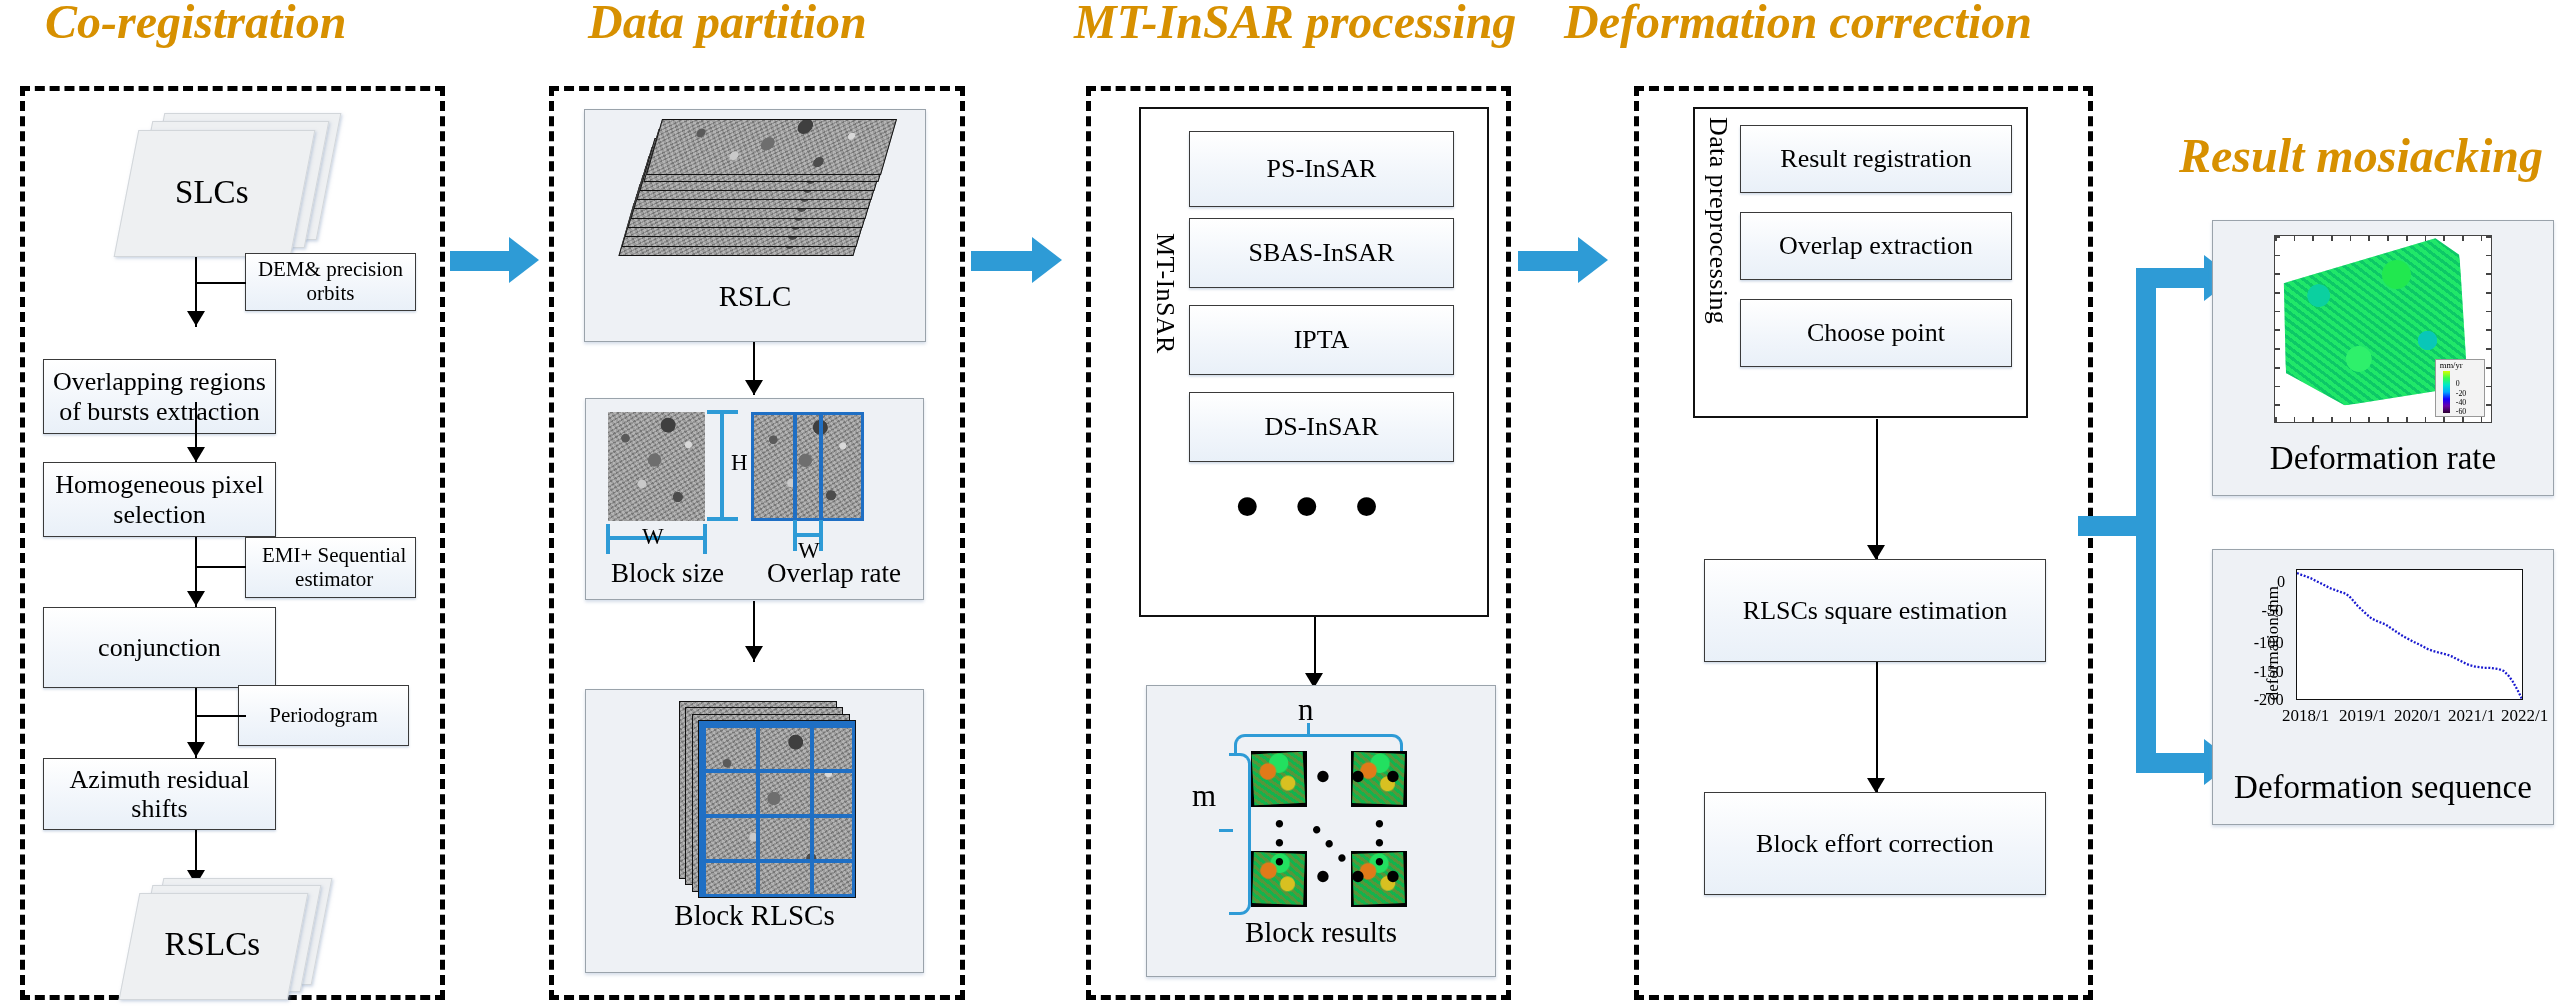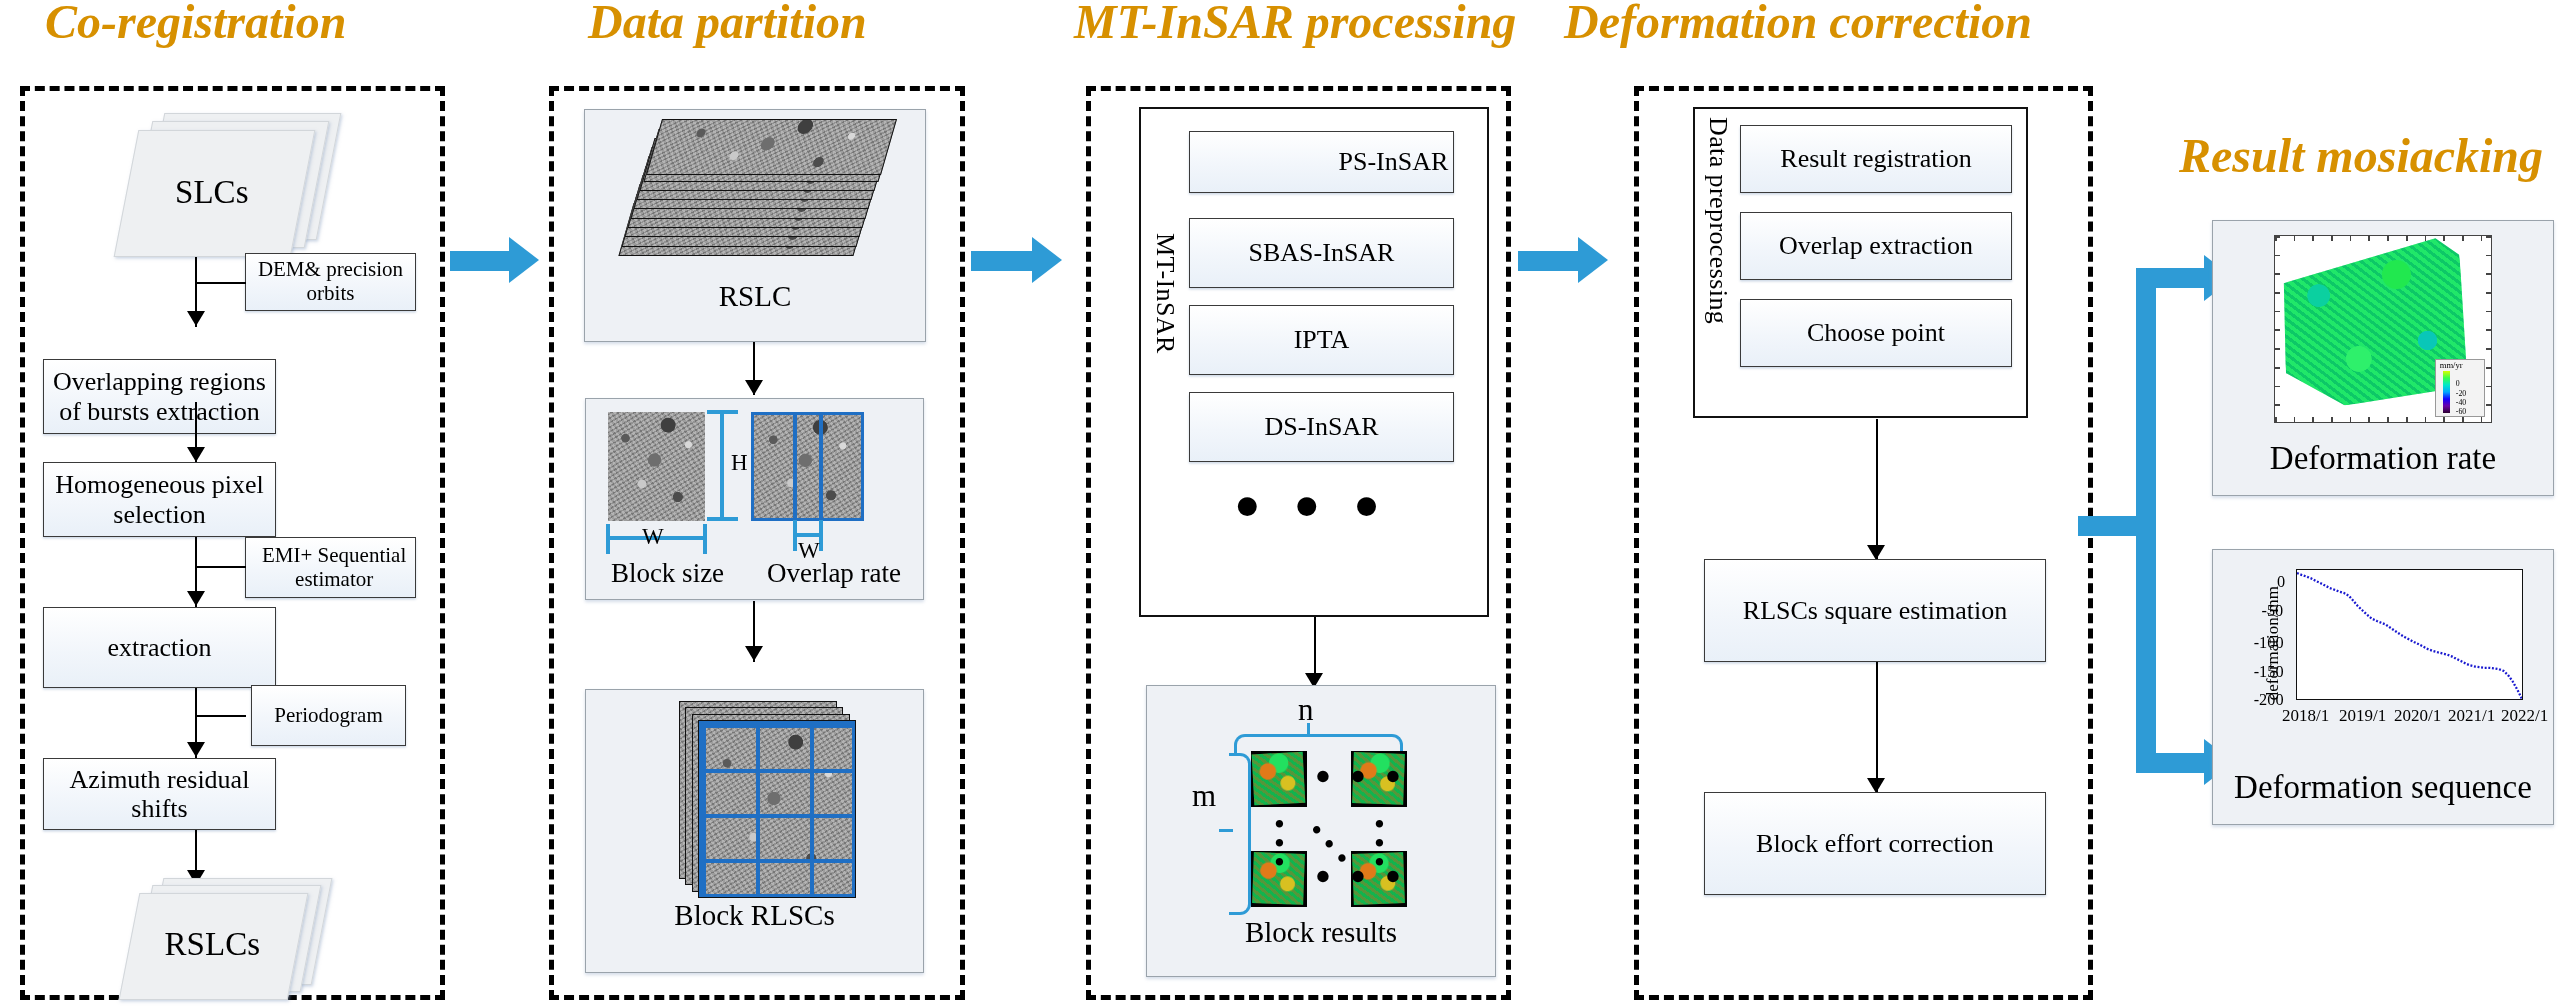--- a/index.html
+++ b/index.html
@@ -141,26 +141,26 @@
   </div>
 
   <div class="vline" style="left:195px;top:537px;height:70px;"></div>
   <div class="arrowhead" style="left:187px;top:591px;"></div>
   <div class="pbox small" style="left:245px;top:537px;width:171px;height:61px;padding-left:12px;">
     <span>EMI+ Sequential estimator</span>
   </div>
   <div class="hline" style="left:195px;top:566px;width:51px;"></div>
 
   <div class="pbox" style="left:43px;top:607px;width:233px;height:81px;">
-    <span>extraction</span>
+    <span>conjunction</span>
   </div>
 
   <div class="vline" style="left:195px;top:688px;height:70px;"></div>
   <div class="arrowhead" style="left:187px;top:742px;"></div>
-  <div class="pbox small" style="left:251px;top:685px;width:155px;height:61px;text-align:center;">
+  <div class="pbox small" style="left:238px;top:685px;width:171px;height:61px;text-align:center;">
     <span>Periodogram</span>
   </div>
   <div class="hline" style="left:195px;top:715px;width:51px;"></div>
 
   <div class="pbox" style="left:43px;top:758px;width:233px;height:72px;">
     <span>Azimuth residual shifts</span>
   </div>
 
   <div class="vline" style="left:195px;top:830px;height:56px;"></div>
   <div class="arrowhead" style="left:187px;top:870px;"></div>
@@ -231,21 +231,21 @@
     </div>
     <div class="panel-cap" style="top:209px;">Block RLSCs</div>
   </div>
 
   <div class="bluearrow" style="left:971px;top:251px;width:62px;"></div>
   <div class="bluehead" style="left:1032px;top:237px;"></div>
 
   <div class="groupbox" style="left:1139px;top:107px;width:350px;height:510px;"></div>
   <div class="vlabel" style="left:1150px;top:233px;">MT-InSAR</div>
 
-  <div class="pbox" style="left:1189px;top:131px;width:265px;height:62px;justify-content:flex-end;">
+  <div class="pbox" style="left:1189px;top:131px;width:265px;height:76px;">
     <span>PS-InSAR</span>
   </div>
   <div class="pbox" style="left:1189px;top:218px;width:265px;height:70px;">
     <span>SBAS-InSAR</span>
   </div>
   <div class="pbox" style="left:1189px;top:305px;width:265px;height:70px;">
     <span>IPTA</span>
   </div>
   <div class="pbox" style="left:1189px;top:392px;width:265px;height:70px;">
     <span>DS-InSAR</span>

